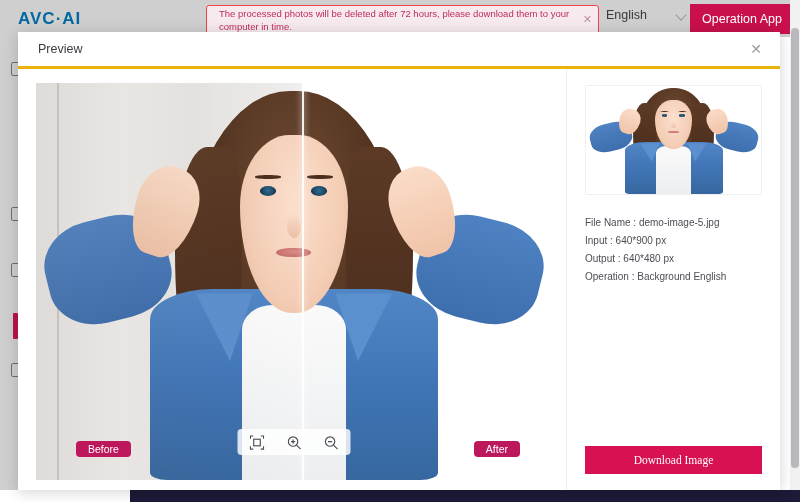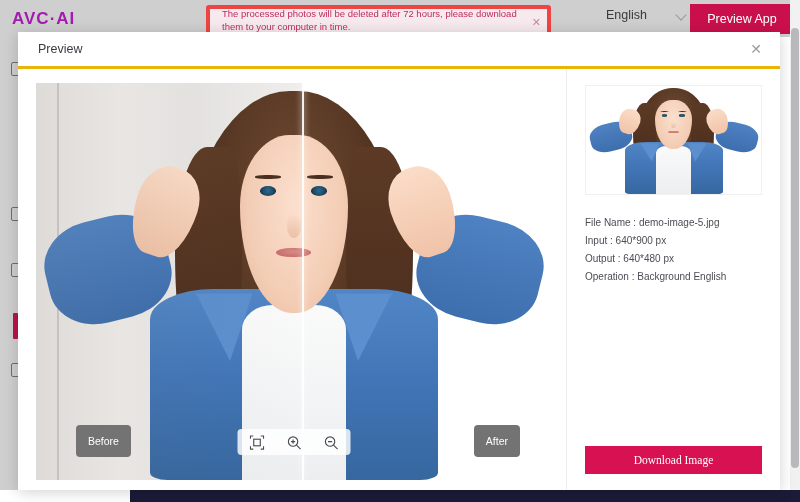--- a/index.html
+++ b/index.html
@@ -12,27 +12,27 @@
 
   
   #page-root { position: absolute; inset: 0; background: #ffffff; }
 
   .app-header {
     position: absolute; top: 0; left: 0; width: 790px; height: 37px;
     background: #cfcfcf;
     display: flex; align-items: center;
   }
   .logo {
-    width: 200px; padding-left: 12px;
+    width: 200px; padding-left: 18px;
     font-size: 17px; font-weight: bold; letter-spacing: 1px;
-    color: #a21caf;
+    color: #0369a1;
   }
   .notice {
-    position: absolute; left: 206px; top: 5px; width: 345px; height: 32px;
-    background: #f6eaef; border: 4px solid #ef4444; border-radius: 3px;
+    position: absolute; left: 206px; top: 5px; width: 393px; height: 32px;
+    background: #f6eaef; border: 1px solid #ef4444; border-radius: 3px;
     display: flex; align-items: center; padding: 3px 22px 3px 12px;
   }
   .notice-text { font-size: 9.5px; color: #c02a5e; line-height: 1.35; }
   .notice-close {
     position: absolute; right: 6px; top: 8px;
     font-size: 11px; color: #c48aa4; cursor: pointer; line-height: 1;
   }
   .lang {
     position: absolute; left: 606px; top: 8px;
     display: flex; align-items: center; gap: 30px;
@@ -188,22 +188,22 @@
     background: rgba(255,255,255,.92);
     box-shadow: 0 0 6px rgba(255,255,255,.85);
   }
   .photo-shade-left {
     position: absolute; left: 0; top: 0; width: 51.5%; height: 100%;
     background: linear-gradient(90deg, rgba(120,110,100,.10) 0%, rgba(120,110,100,.02) 70%, rgba(255,255,255,0) 100%);
     pointer-events: none;
   }
 
   .tag {
-    position: absolute; height: 32px; padding: 0 12px;
-    background: #737373; color: #ffffff;
+    position: absolute; height: 16px; padding: 0 12px;
+    background: #be185d; color: #ffffff;
     font-size: 10.5px; border-radius: 4px;
     display: flex; align-items: center; justify-content: center;
   }
   .tag.before { left: 40px; bottom: 23px; }
   .tag.after  { right: 32px; bottom: 23px; margin-left: 24px; }
 
   .tools {
     position: absolute; left: 50%; transform: translateX(-50%); bottom: 25px;
     height: 26px; padding: 0 12px;
     background: rgba(255,255,255,.82); border-radius: 4px;
@@ -241,21 +241,21 @@
     <div class="notice">
       <span class="notice-text">The processed photos will be deleted after 72 hours, please download them to your computer in time.</span>
       <span class="notice-close">✕</span>
     </div>
 
     <div class="lang">
       <span>English</span>
       <span class="chev"></span>
     </div>
 
-    <button class="dl-app-btn">Preview App</button>
+    <button class="dl-app-btn">Operation App</button>
   </div>
 
   <div class="side-rail">
     <div class="rail-item" style="top:25px"></div>
     <div class="rail-item" style="top:170px"></div>
     <div class="rail-item" style="top:226px"></div>
     <div class="rail-item active" style="top:276px"></div>
     <div class="rail-item" style="top:326px"></div>
   </div>
 

